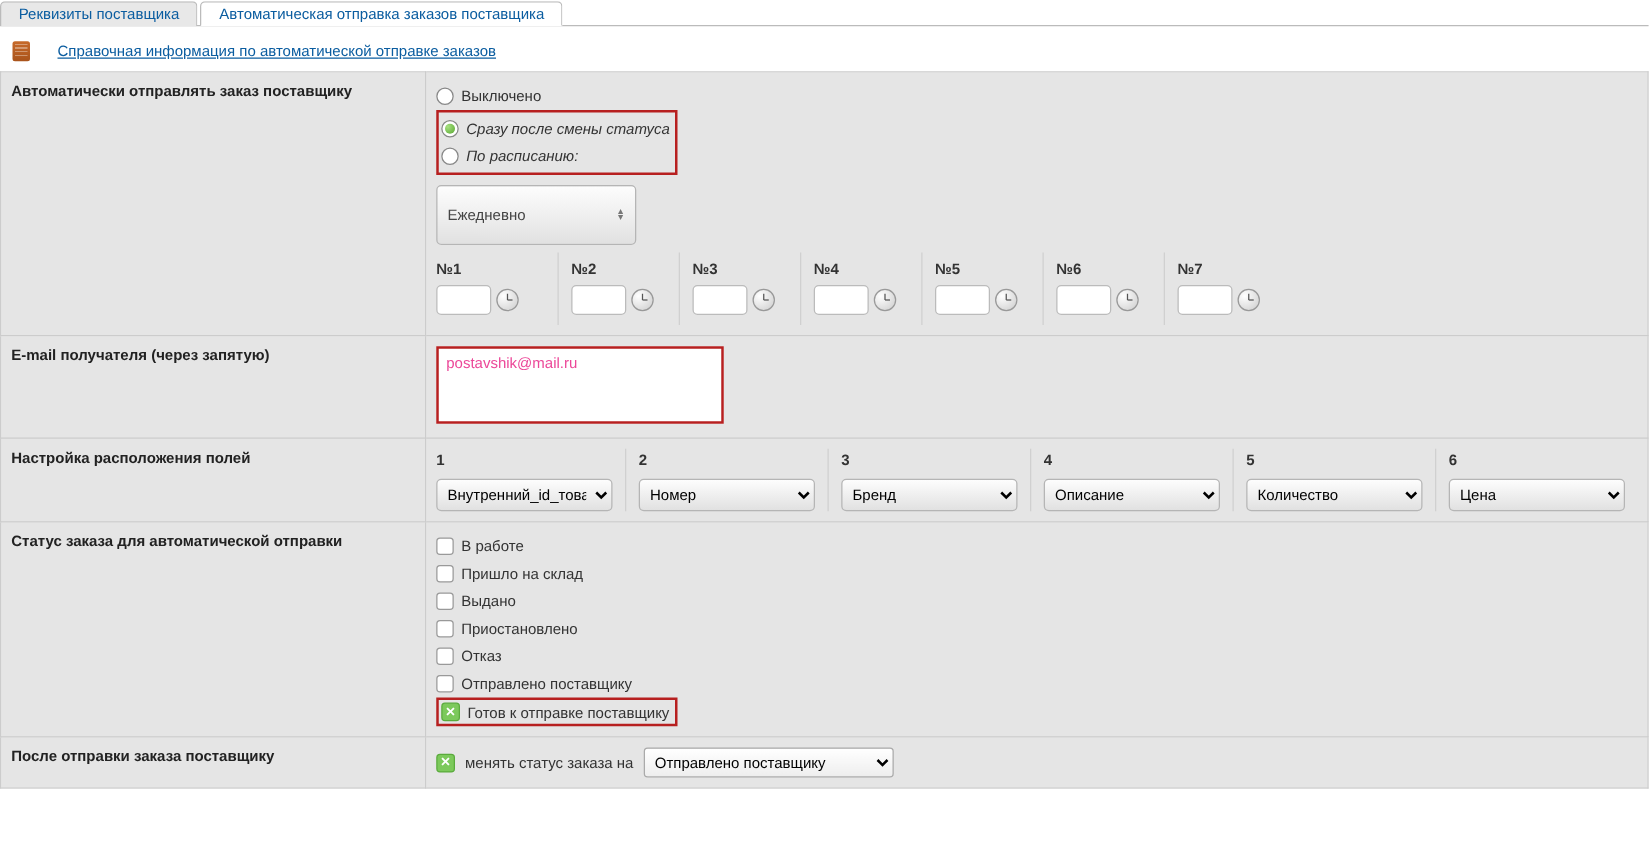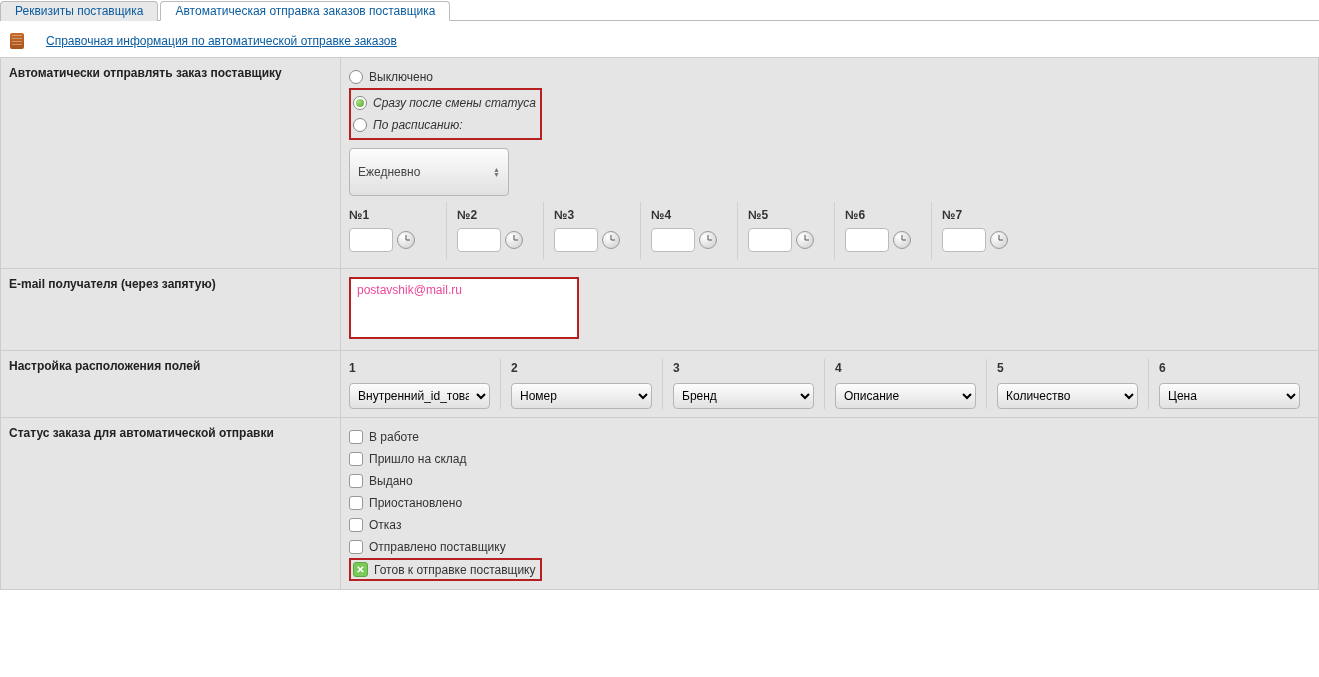--- a/index.html
+++ b/index.html
@@ -355,14 +355,26 @@
           </div>
       <div>
         <span class="highlight-box">
           <span class="check-green">✕</span>
           <span>Готов к отправке поставщику</span>
         </span>
       </div>
     </td>
   </tr>
 
+  <tr>
+    <td class="label-cell">После отправки заказа поставщику</td>
+    <td class="field-cell">
+      <div class="after-send-row">
+        <span class="check-green">✕</span>
+        <span>менять статус заказа на</span>
+        <select class="after-send-select">
+          <option>Отправлено поставщику</option>
+        </select>
+      </div>
+    </td>
+  </tr>
 </tbody>
 </table>
 
 </body></html>

